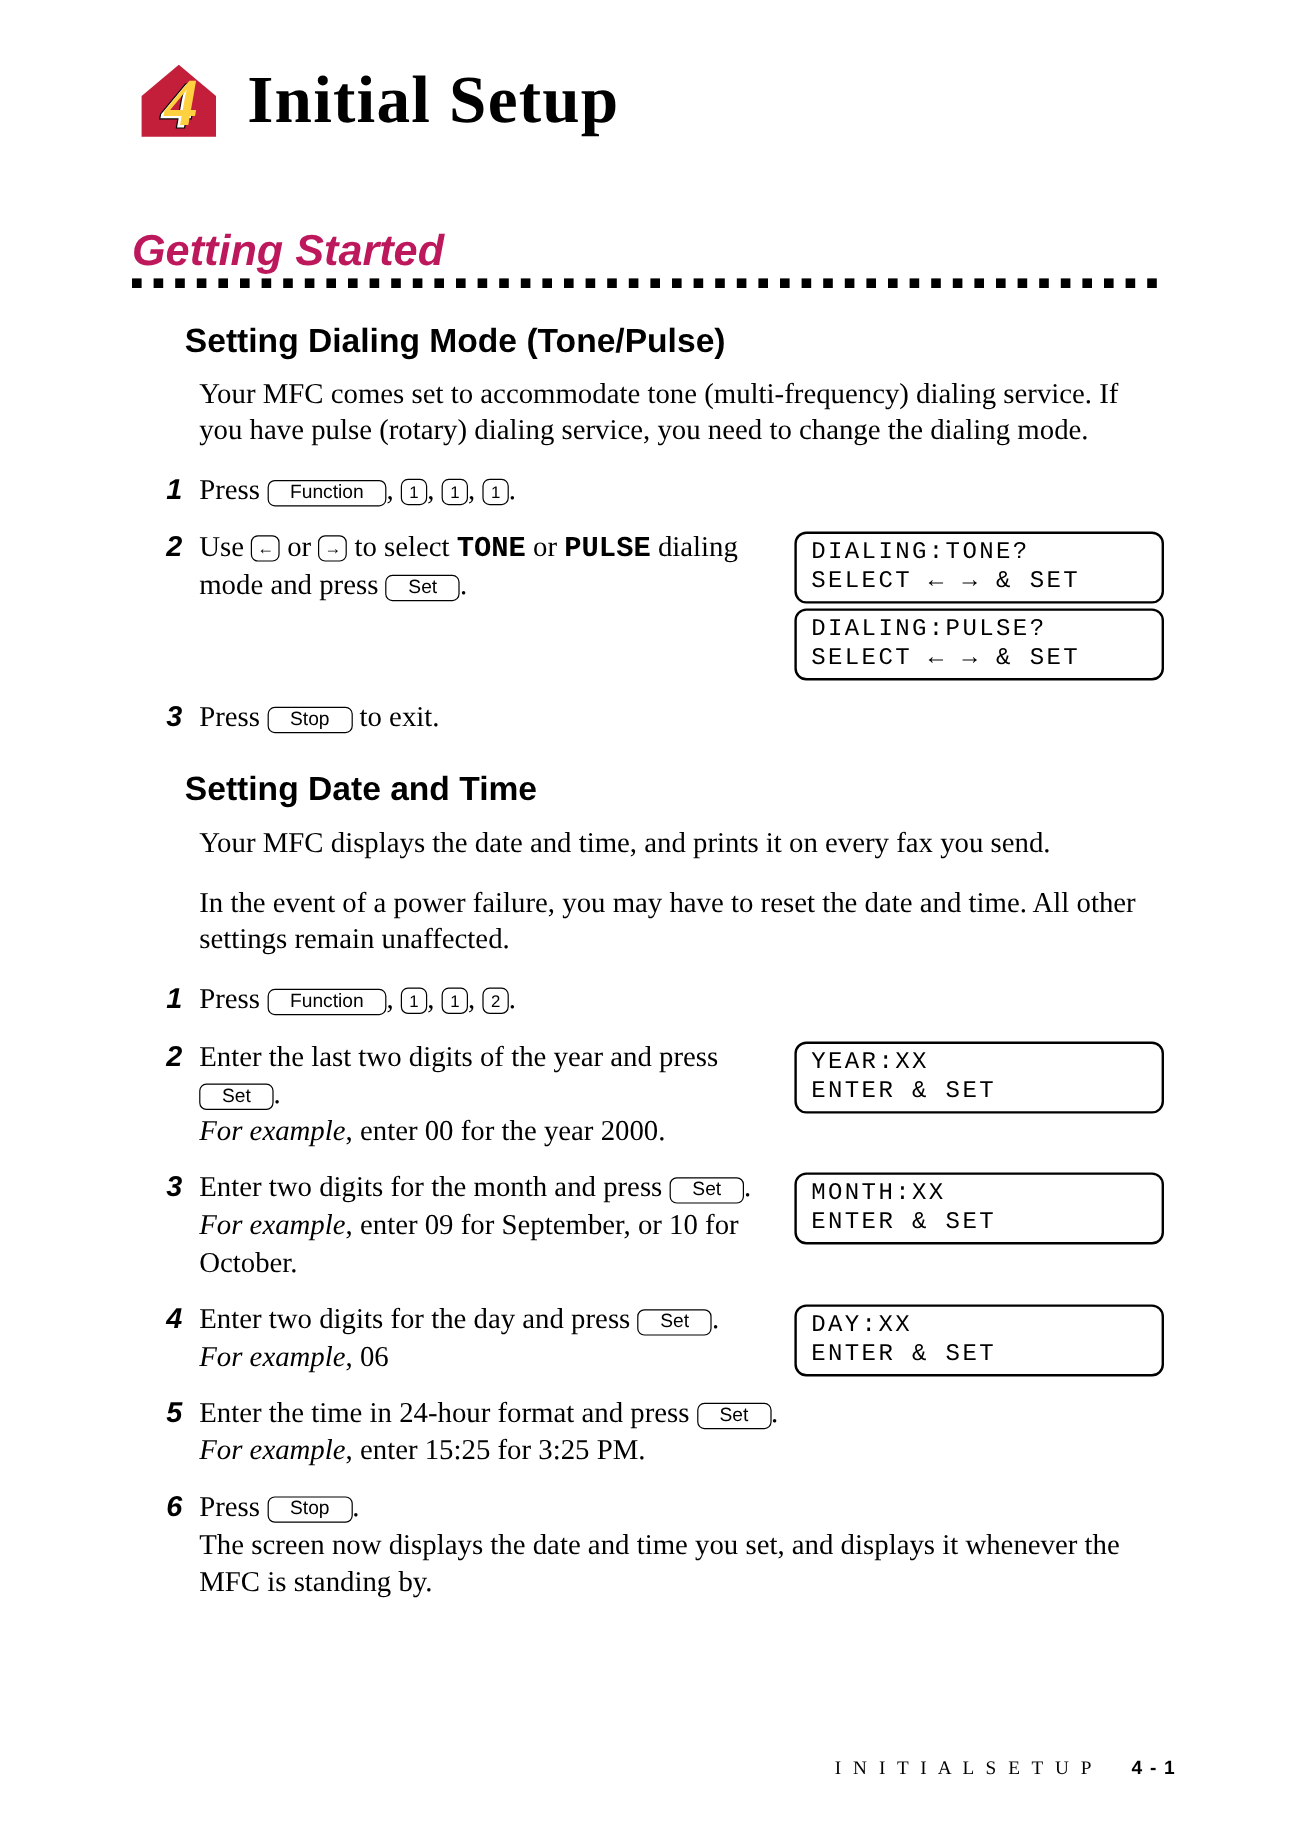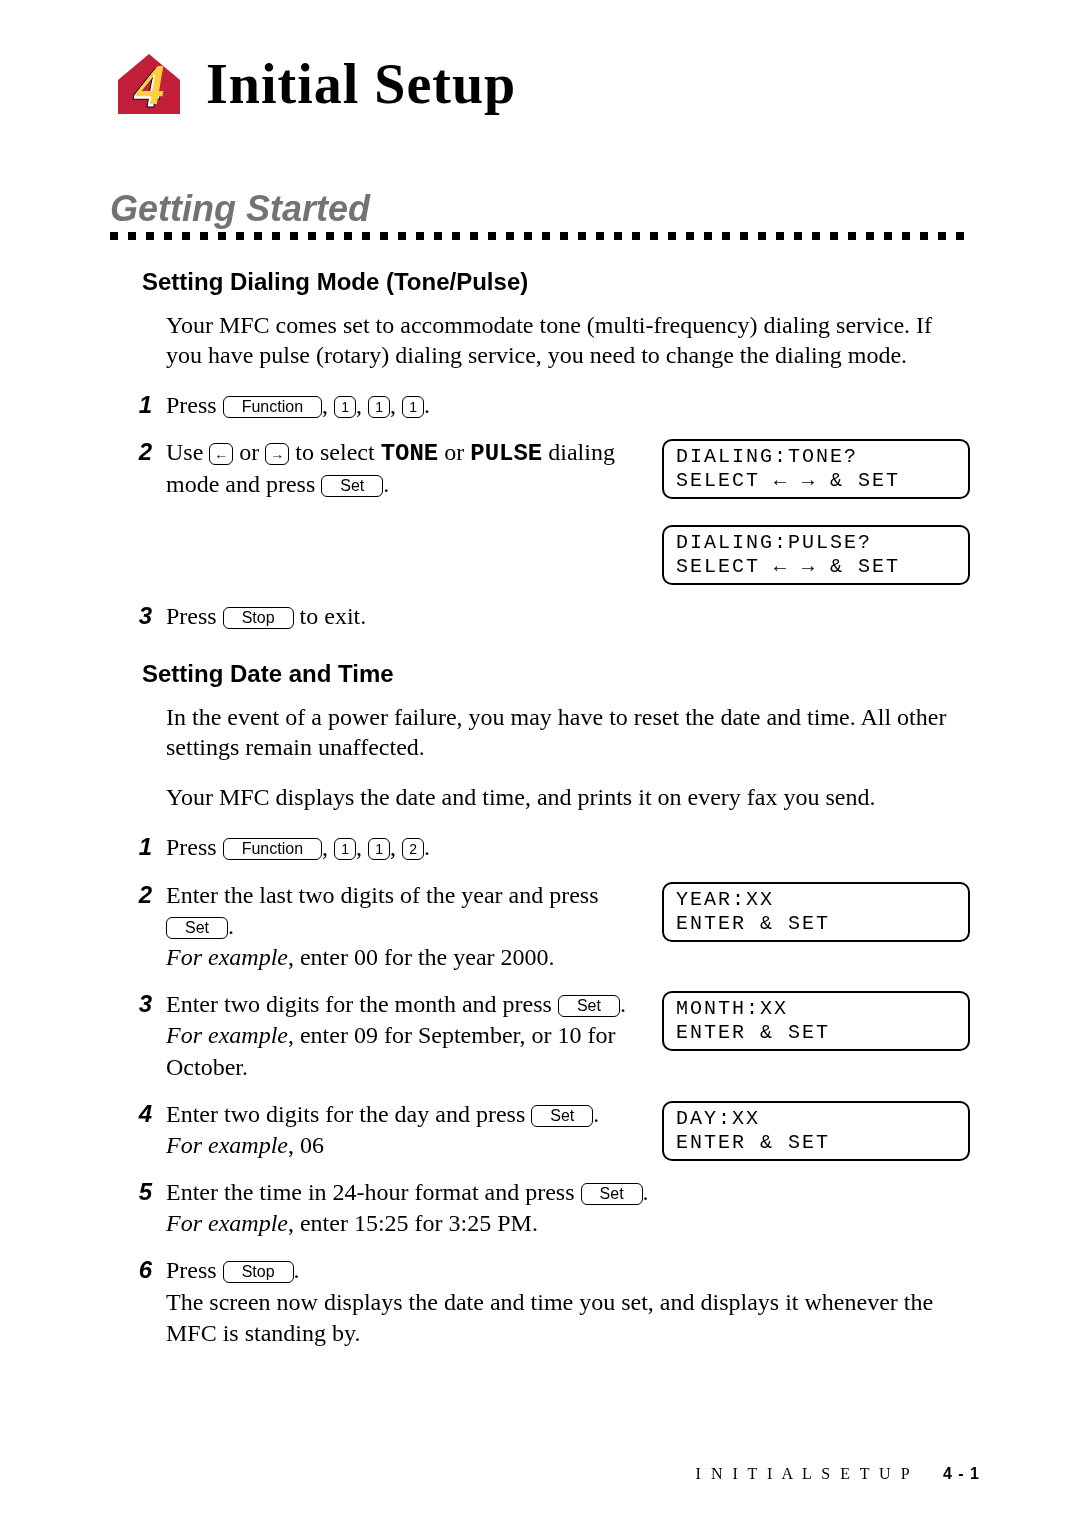--- a/index.html
+++ b/index.html
@@ -34,39 +34,39 @@
     font-weight: 700;
     letter-spacing: 1px;
   }
   .section-heading {
     font-family: Arial, Helvetica, sans-serif;
     font-weight: bold;
     font-style: italic;
     font-size: 36px;
     margin-top: 70px;
     margin-bottom: 2px;
-    color:#737373;
+    color:#be185d;
   }
   .dotted {
     display: flex;
     gap: 10px;
     margin-top: 2px;
     margin-bottom: 28px;
   }
   .dotted span {
     width: 8px;
     height: 8px;
     background: #000;
     display: inline-block;
   }
   .sub-heading {
     font-family: Arial, Helvetica, sans-serif;
     font-weight: bold;
-    font-size: 24px;
-    margin-left: 32px;
+    font-size: 28px;
+    margin-left: 44px;
     margin-top: 28px;
     margin-bottom: 14px;
   }
   .body {
     font-size: 24px;
     line-height: 1.25;
     margin-left: 56px;
     margin-bottom: 20px;
   }
   .steps {
@@ -115,21 +115,21 @@
   .keycap.small { font-size: 14px; padding: 0 4px; }
   .row {
     display: flex;
     align-items: flex-start;
     gap: 30px;
   }
   .row .col-text { flex: 1 1 auto; }
   .lcd-stack {
     display: flex;
     flex-direction: column;
-    gap: 26px;
+    gap: 4px;
     flex: 0 0 auto;
     margin-top: 2px;
   }
   .lcd {
     border: 2px solid #000;
     border-radius: 10px;
     padding: 4px 12px 4px 12px;
     font-family: "Courier New", Courier, monospace;
     font-size: 20px;
     letter-spacing: 2px;
@@ -253,22 +253,22 @@
 
     <li>
       <div class="step-num">3</div>
       <div class="step-body">
         <span>Press </span><span class="keycap">Stop</span><span> to exit.</span>
       </div>
     </li>
   </ol>
 
   <div class="sub-heading">Setting Date and Time</div>
+  <div class="body">Your MFC displays the date and time, and prints it on every fax you send.</div>
   <div class="body">In the event of a power failure, you may have to reset the date and time. All other settings remain unaffected.</div>
-  <div class="body">Your MFC displays the date and time, and prints it on every fax you send.</div>
 
   <ol class="steps">
     <li>
       <div class="step-num">1</div>
       <div class="step-body">
         <span>Press</span>
         <span class="keycap">Function</span><span>,</span>
         <span class="keycap small">1</span><span>,</span>
         <span class="keycap small">1</span><span>,</span>
         <span class="keycap small">2</span><span>.</span>

